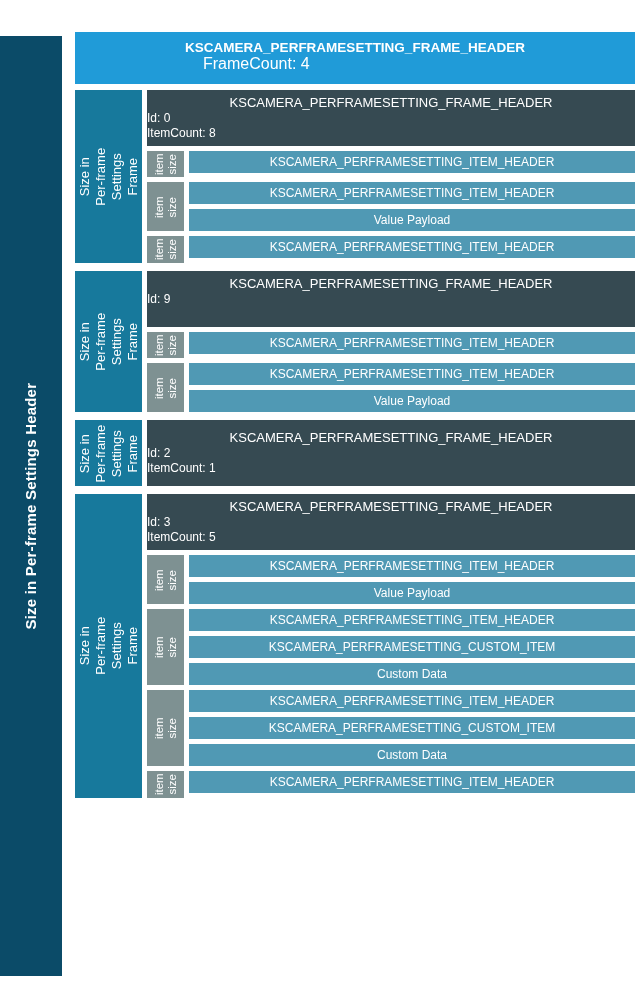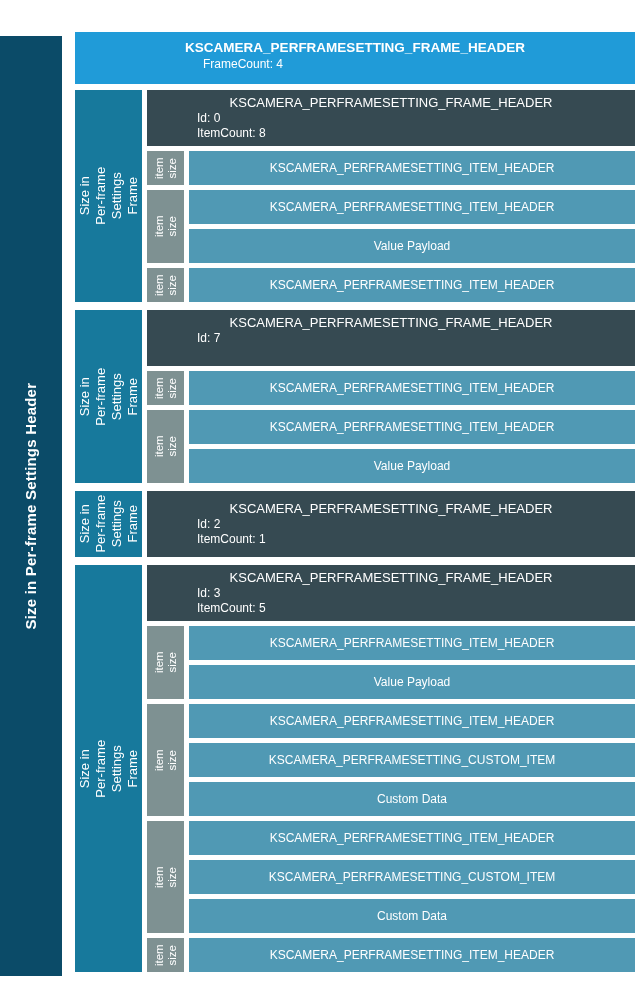--- a/index.html
+++ b/index.html
@@ -22,43 +22,43 @@
     transform:rotate(-90deg);white-space:pre-line;text-align:center;
     line-height:1.22;font-size:13px;
   }
   .left-rail .vtext{font-weight:700;font-size:15px;white-space:nowrap;letter-spacing:.2px;}
   
   .main{position:absolute;left:75px;top:32px;width:560px;}
   .main-head{
     height:52px;background:var(--c-blue);padding-top:7px;margin-bottom:6px;
   }
   .mh-title{text-align:center;font-weight:700;font-size:13.5px;line-height:17px;}
-  .mh-sub{padding-left:128px;font-size:12px;line-height:16px;}
+  .mh-sub{padding-left:128px;font-size:16px;line-height:16px;}
   .frames{display:flex;flex-direction:column;gap:8px;}
   
   .frame{display:flex;gap:5px;}
   .frame-rail{
     width:67px;background:var(--c-teal);
     display:flex;align-items:center;justify-content:center;flex:none;
   }
   .frame-body{flex:1;display:flex;flex-direction:column;gap:5px;}
   .frame-head{background:var(--c-slate);height:56px;padding-top:5px;}
   .frame.empty .frame-head{height:66px;padding-top:10px;}
   .fh-title{text-align:center;font-size:13px;line-height:16px;}
-  .fh-line{padding-left:50px;font-size:12px;line-height:15px;}
+  .fh-line{font-size:12px;line-height:15px;}
   
   .item-group{display:flex;gap:5px;}
   .size-rail{
     width:37px;background:var(--c-gray);flex:none;
     display:flex;align-items:center;justify-content:center;
   }
   .size-rail .vtext{font-size:11.5px;line-height:1.15;}
   .rows{flex:1;display:flex;flex-direction:column;gap:5px;}
   .item-row{
-    height:34px;background:var(--c-row);
+    height:22px;background:var(--c-row);
     display:flex;align-items:center;justify-content:center;
     font-size:12px;
   }
 </style>
 </head>
 <body>
 
 <div class="left-rail">
   <span class="vtext">Size in Per-frame Settings Header</span>
 </div>
@@ -111,21 +111,21 @@
         </div>
       </section>
       <section class="frame">
         <div class="frame-rail">
           <span class="vtext">Size in Per-frame
 Settings Frame</span>
         </div>
         <div class="frame-body">
           <div class="frame-head">
             <div class="fh-title">KSCAMERA_PERFRAMESETTING_FRAME_HEADER</div>
-            <div class="fh-line">Id: 7</div>
+            <div class="fh-line">Id: 9</div>
           </div>
           <div class="item-group">
             <div class="size-rail">
               <span class="vtext">item
 size</span>
             </div>
             <div class="rows">
               <div class="item-row">KSCAMERA_PERFRAMESETTING_ITEM_HEADER</div>
             </div>
           </div>

